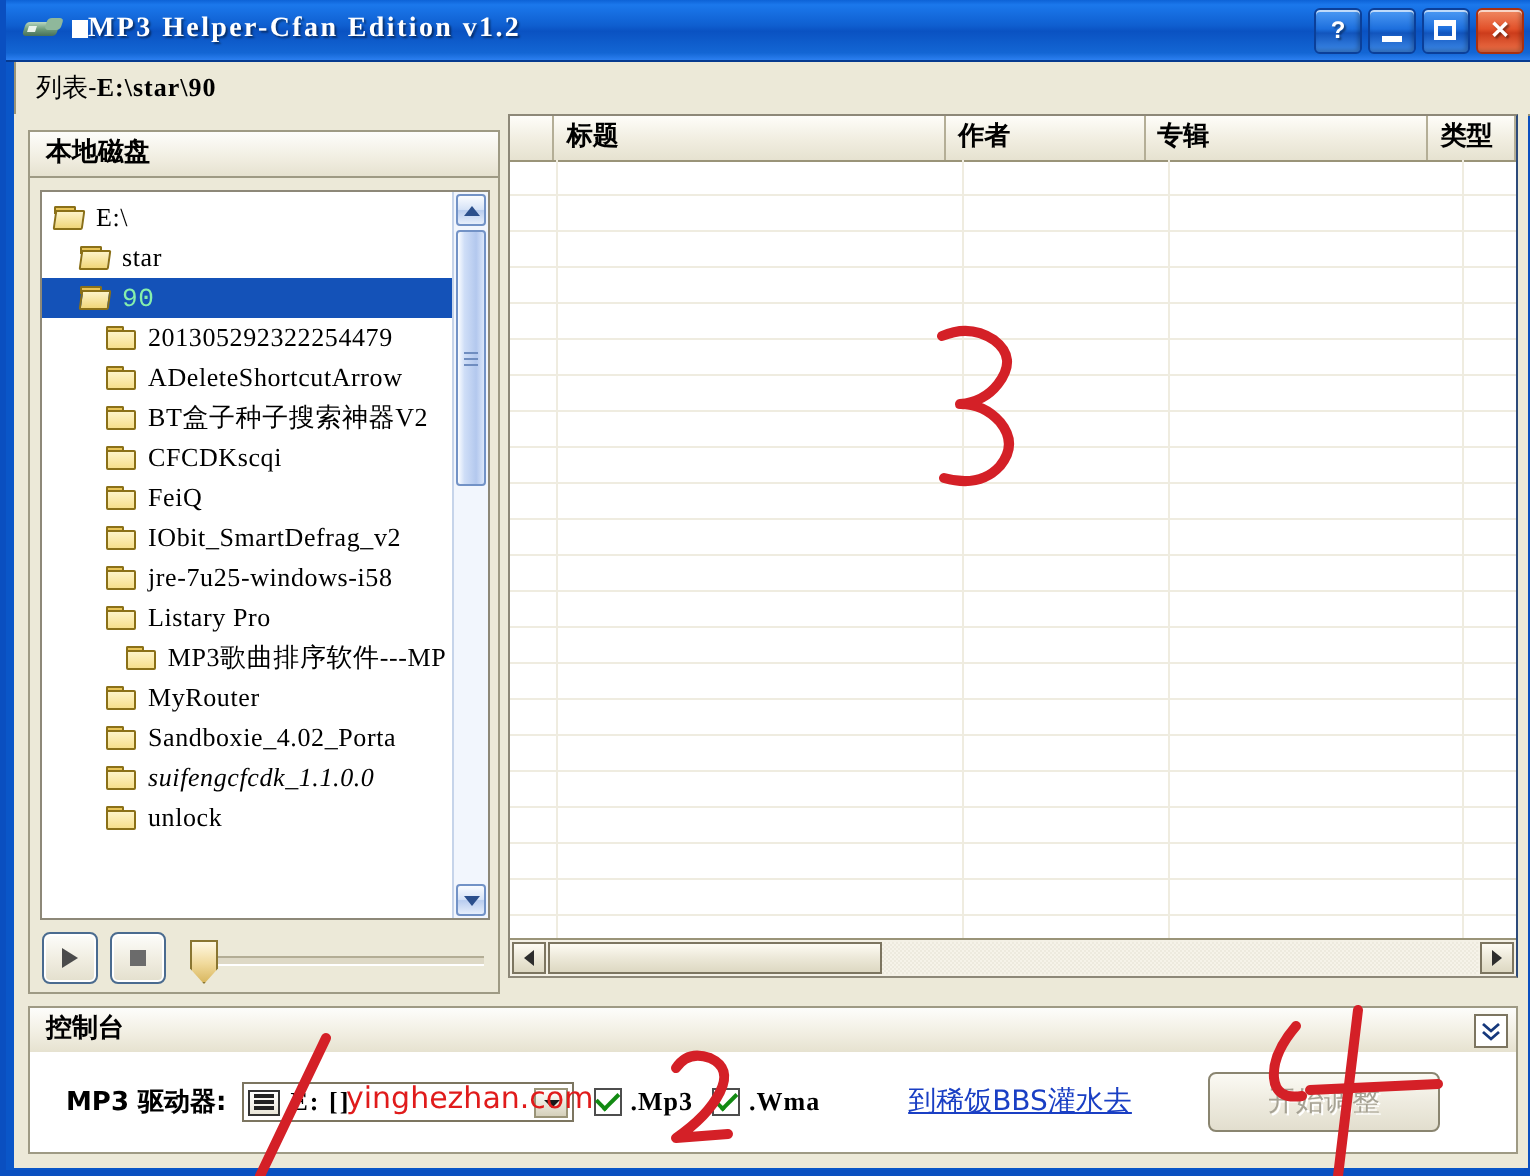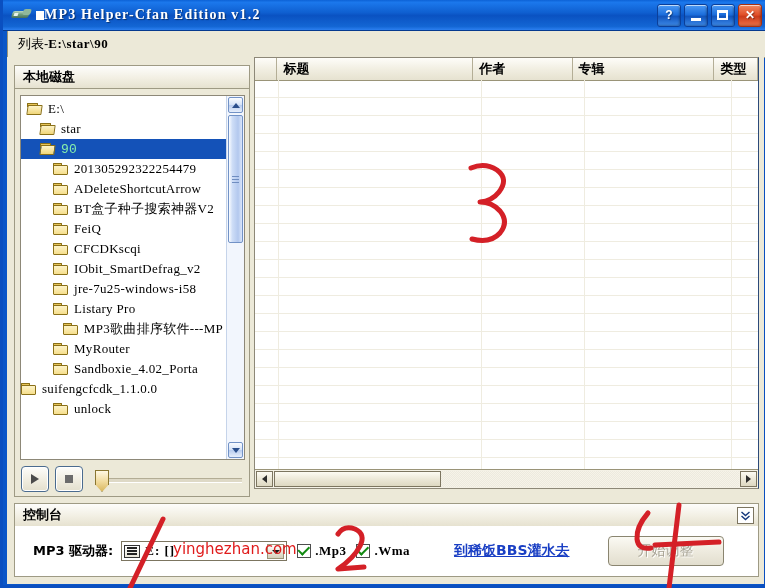--- a/index.html
+++ b/index.html
@@ -284,21 +284,21 @@
   }
   .chk .tick{
     width:9px;height:5px;border-left:2px solid #128a12;border-bottom:2px solid #128a12;
     transform:rotate(-45deg) translate(1px,-2px);
   }
   .chk-lbl{
     margin-left:4px;font-family:"Liberation Serif",serif;font-weight:bold;
     font-size:13px;letter-spacing:.5px;color:#000;
   }
   .bbs-link{
-    margin-left:44px;font-size:14px;font-weight:bold;color:#1a3fc4;
+    margin-left:44px;font-size:14px;font-weight:normal;color:#1a3fc4;
     text-decoration:underline;cursor:pointer;white-space:nowrap;
     font-family:"DejaVu Sans","Liberation Sans",sans-serif;
   }
   .start-btn{
     margin-left:38px;width:116px;height:30px;box-sizing:border-box;
     background:linear-gradient(180deg,#fbfaf4 0%,#eeebdf 50%,#e2dece 100%);
     border:1px solid #8a8570;border-radius:4px;
     display:flex;align-items:center;justify-content:center;
     font-size:14px;color:#a6a294;text-shadow:1px 1px 0 #fff;
     font-family:"DejaVu Sans","Liberation Sans",sans-serif;
@@ -393,34 +393,34 @@
                 <span class="tab"></span>
                 <span class="bd"></span>
               </span>
               <span class="tlabel">BT盒子种子搜索神器V2</span>
             </div>
             <div class="tnode" style="padding-left: 32px;">
               <span class="folder">
                 <span class="tab"></span>
                 <span class="bd"></span>
               </span>
+              <span class="tlabel">CFCDKscqi</span>
+            </div>
+            <div class="tnode" style="padding-left: 32px;">
+              <span class="folder">
+                <span class="tab"></span>
+                <span class="bd"></span>
+              </span>
               <span class="tlabel">FeiQ</span>
             </div>
             <div class="tnode" style="padding-left: 32px;">
               <span class="folder">
                 <span class="tab"></span>
                 <span class="bd"></span>
               </span>
-              <span class="tlabel">CFCDKscqi</span>
-            </div>
-            <div class="tnode" style="padding-left: 32px;">
-              <span class="folder">
-                <span class="tab"></span>
-                <span class="bd"></span>
-              </span>
               <span class="tlabel">IObit_SmartDefrag_v2</span>
             </div>
             <div class="tnode" style="padding-left: 32px;">
               <span class="folder">
                 <span class="tab"></span>
                 <span class="bd"></span>
               </span>
               <span class="tlabel">jre-7u25-windows-i58</span>
             </div>
             <div class="tnode" style="padding-left: 32px;">
@@ -444,21 +444,21 @@
               </span>
               <span class="tlabel">MyRouter</span>
             </div>
             <div class="tnode" style="padding-left: 32px;">
               <span class="folder">
                 <span class="tab"></span>
                 <span class="bd"></span>
               </span>
               <span class="tlabel">Sandboxie_4.02_Porta</span>
             </div>
-            <div class="tnode" style="">
+            <div class="tnode" style="padding-left: 32px; font-style: italic;">
               <span class="folder">
                 <span class="tab"></span>
                 <span class="bd"></span>
               </span>
               <span class="tlabel">suifengcfcdk_1.1.0.0</span>
             </div>
             <div class="tnode" style="padding-left: 32px;">
               <span class="folder">
                 <span class="tab"></span>
                 <span class="bd"></span>

